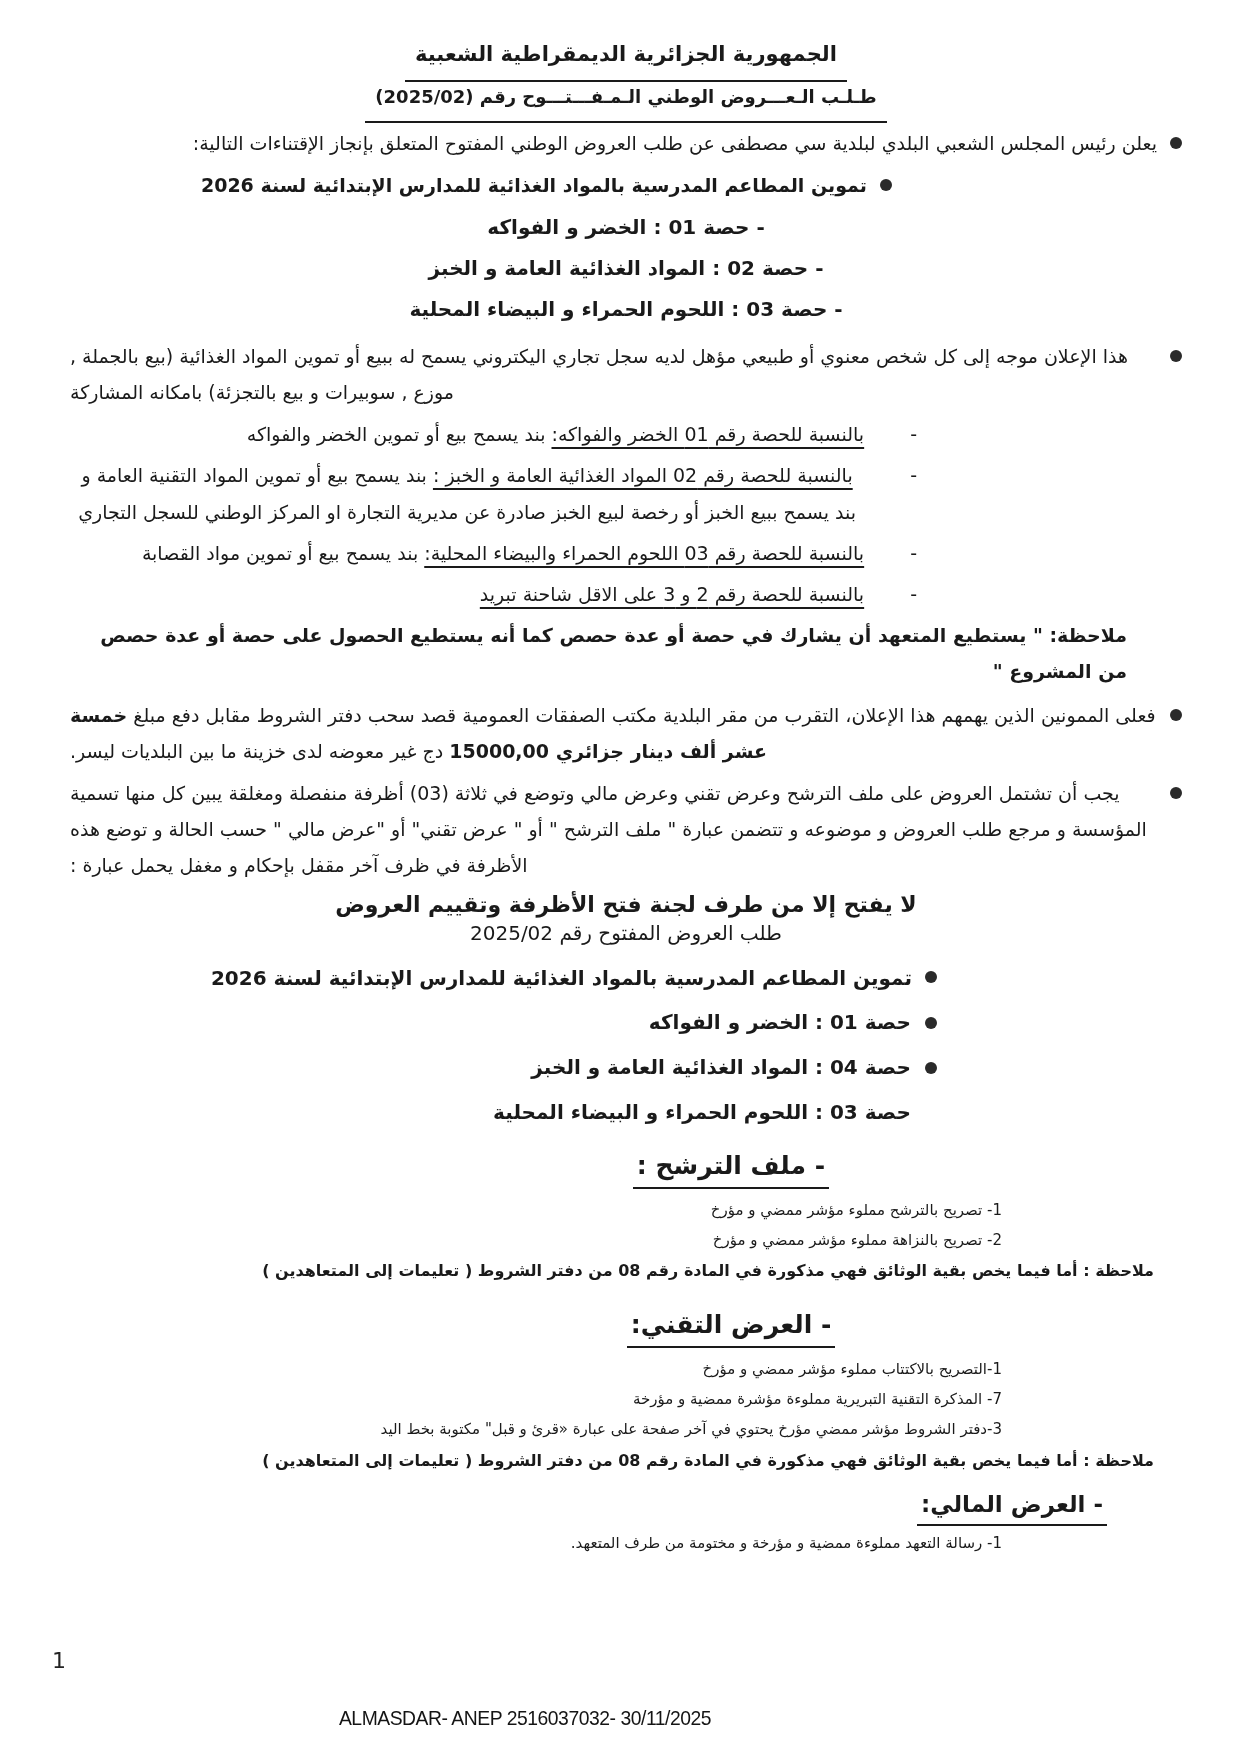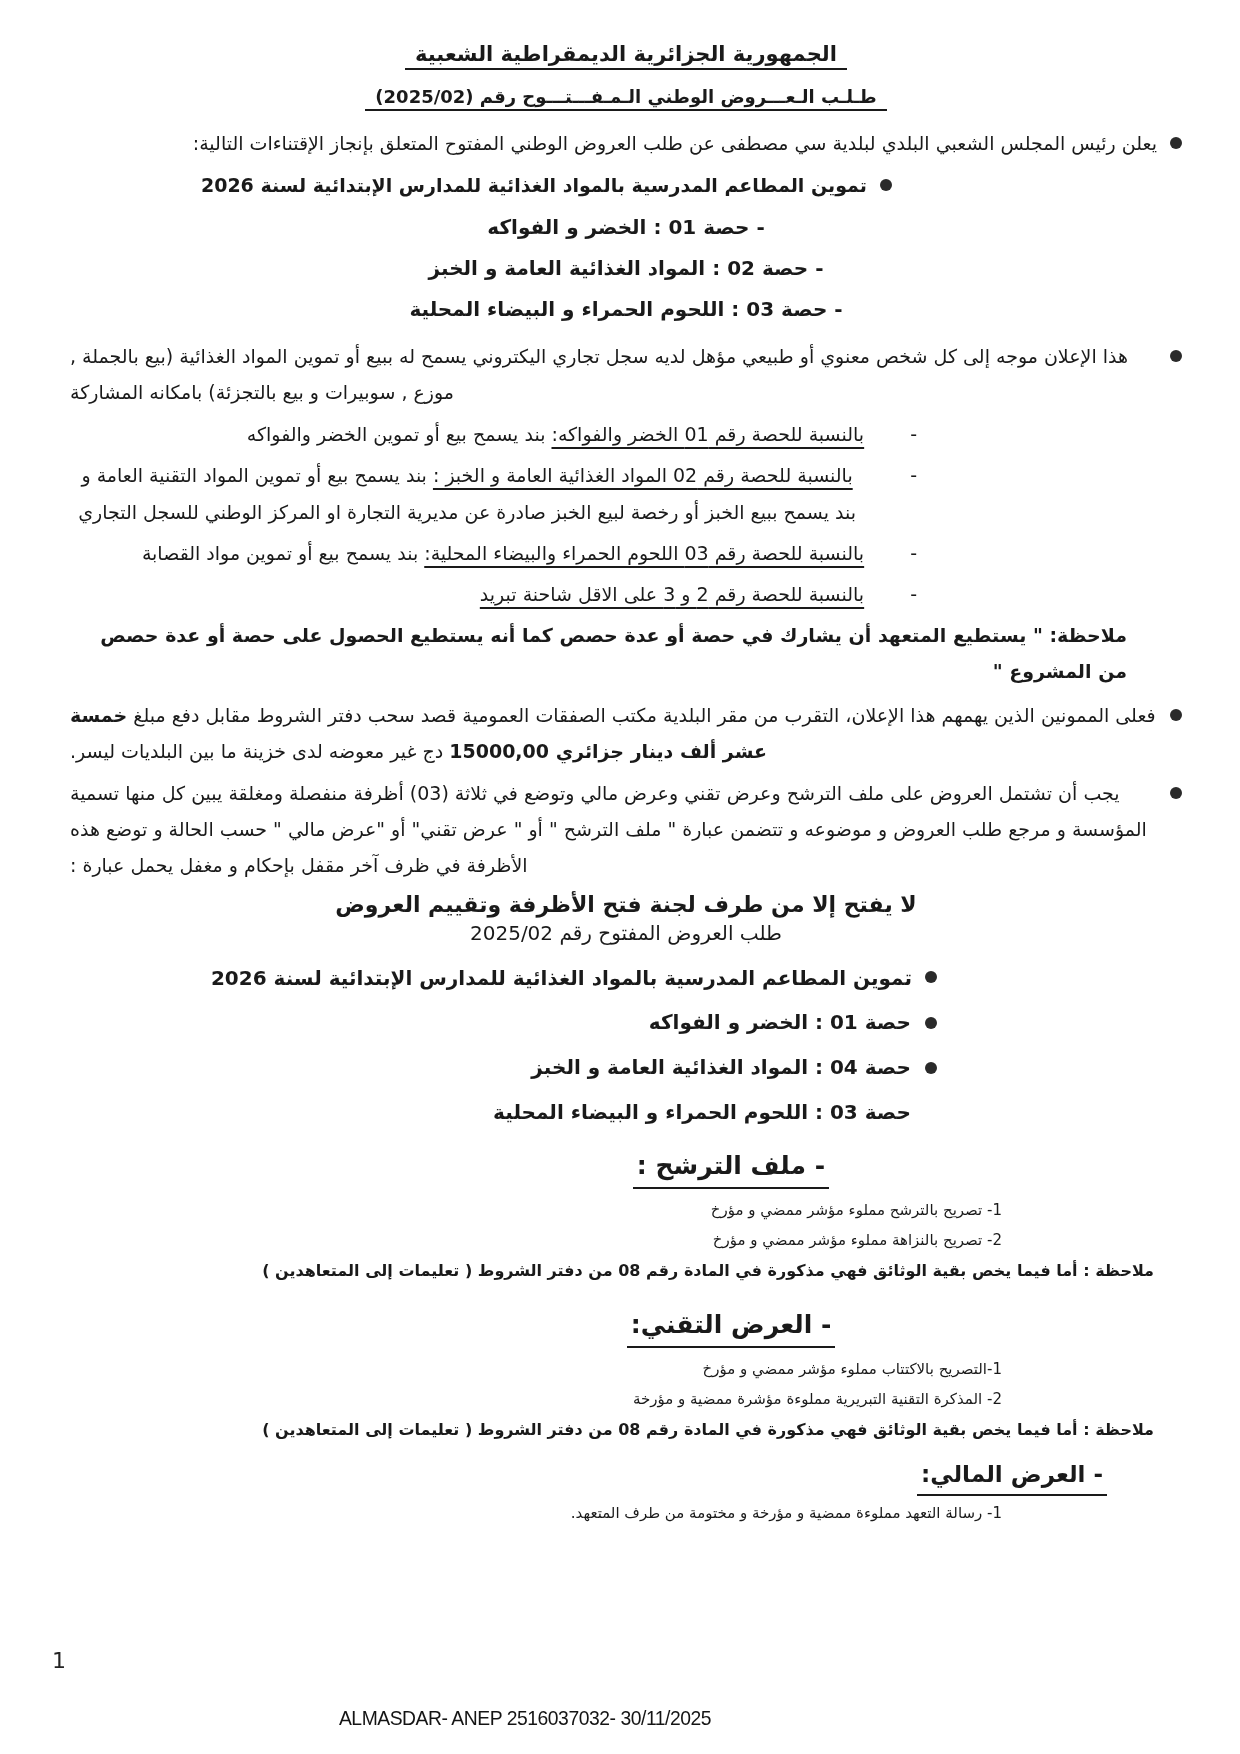--- a/index.html
+++ b/index.html
@@ -10,21 +10,21 @@
     font-family:"DejaVu Sans",sans-serif;
     color:#1a1a1a;
     direction:rtl;
     overflow:hidden;
     margin:0 auto;
   }
   .content{box-sizing:border-box;padding:42px 58px 0 70px;}
 
   
   .republic-wrap{text-align:center;margin-bottom:20px;}
-  .head-underline{border-bottom:2px solid #1a1a1a;padding:0 10px 2px;}
+  .head-underline{border-bottom:2px solid #1a1a1a;padding:0 10px 14px;}
   .republic{font-size:21px;font-weight:bold;}
 
   .authority{padding-right:200px;margin-bottom:10px;}
   .a-row{display:flex;align-items:flex-start;gap:15px;margin-bottom:15px;font-size:20px;font-weight:bold;line-height:1.45;}
   .dot{flex:none;width:12px;height:12px;border-radius:50%;background:#2a2a2a;margin-top:9px;}
   .dot.hidden{visibility:hidden;}
   .a-underline{border-bottom:2px solid #1a1a1a;padding-bottom:4px;}
 
   .tender-wrap{text-align:center;margin:6px 0 18px;}
   .tender{font-size:18px;font-weight:bold;}
@@ -168,21 +168,22 @@
       <div class="doc-item">1- تصريح بالترشح مملوء مؤشر ممضي و مؤرخ</div>
       <div class="doc-item">2- تصريح بالنزاهة مملوء مؤشر ممضي و مؤرخ</div>
     </div>
     <div class="note-sm">ملاحظة : أما فيما يخص بقية الوثائق فهي مذكورة في المادة رقم 08 من دفتر الشروط ( تعليمات إلى المتعاهدين )</div>
 
     <div class="sec-head-wrap">
       <span class="sec-head">- العرض التقني:</span>
     </div>
     <div class="doc-items">
       <div class="doc-item">1-التصريح بالاكتتاب مملوء مؤشر ممضي و مؤرخ</div>
-      <div class="doc-item">2- المذكرة التقنية التبريرية مملوءة مؤشرة ممضية و مؤرخة</div>
+      <div class="doc-item">7- المذكرة التقنية التبريرية مملوءة مؤشرة ممضية و مؤرخة</div>
+      <div class="doc-item">3-دفتر الشروط مؤشر ممضي مؤرخ يحتوي في آخر صفحة على عبارة «قرئ و قبل" مكتوبة بخط اليد</div>
     </div>
     <div class="note-sm">ملاحظة : أما فيما يخص بقية الوثائق فهي مذكورة في المادة رقم 08 من دفتر الشروط ( تعليمات إلى المتعاهدين )</div>
 
     <div class="sec-head-wrap right">
       <span class="sec-head sm">- العرض المالي:</span>
     </div>
     <div class="doc-items">
       <div class="doc-item">1- رسالة التعهد مملوءة ممضية و مؤرخة و مختومة من طرف المتعهد.</div>
     </div>
 

